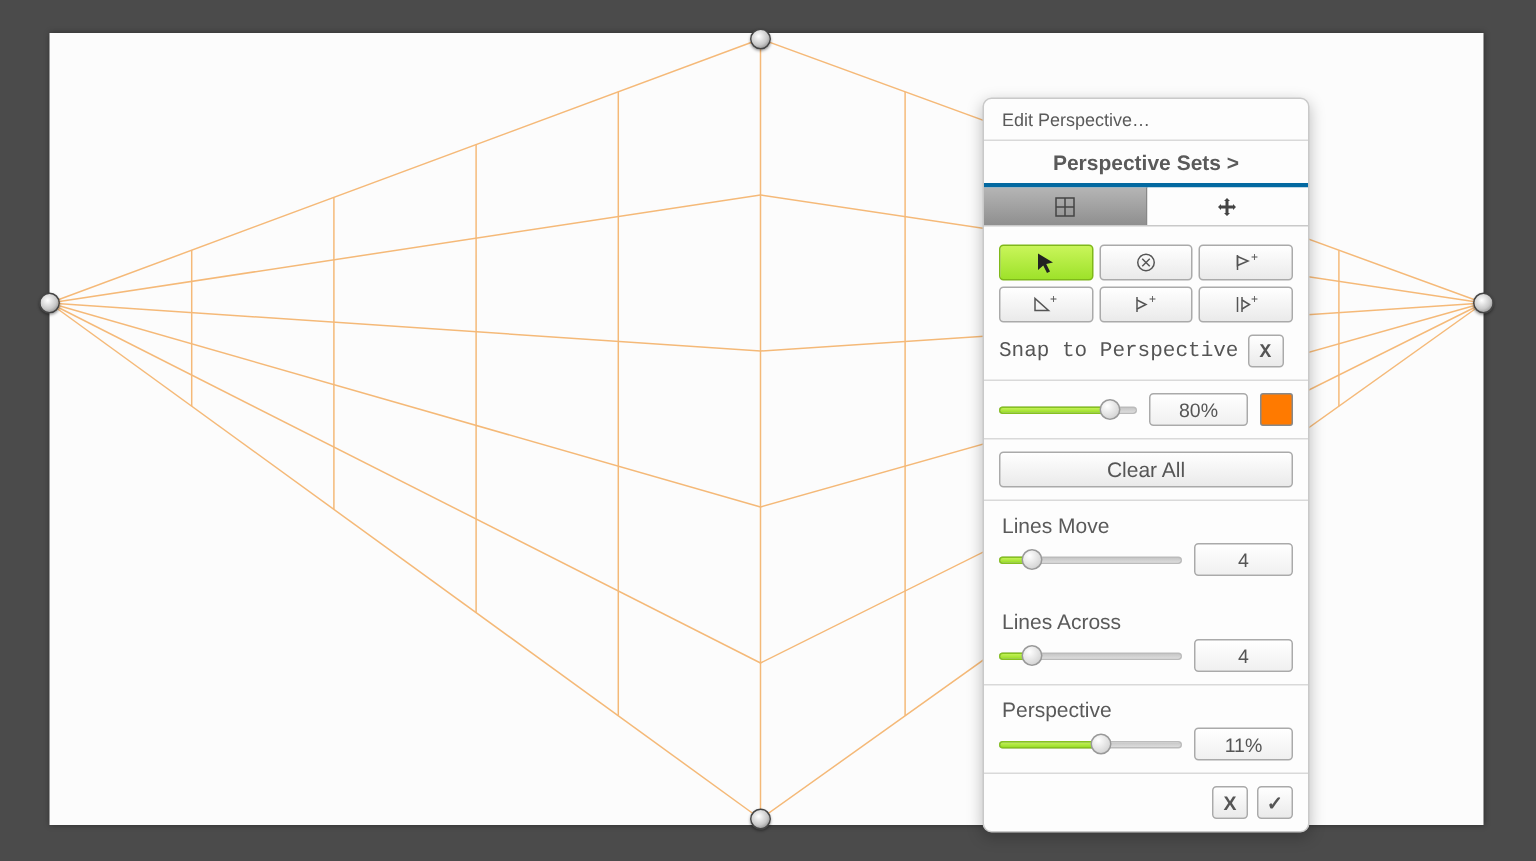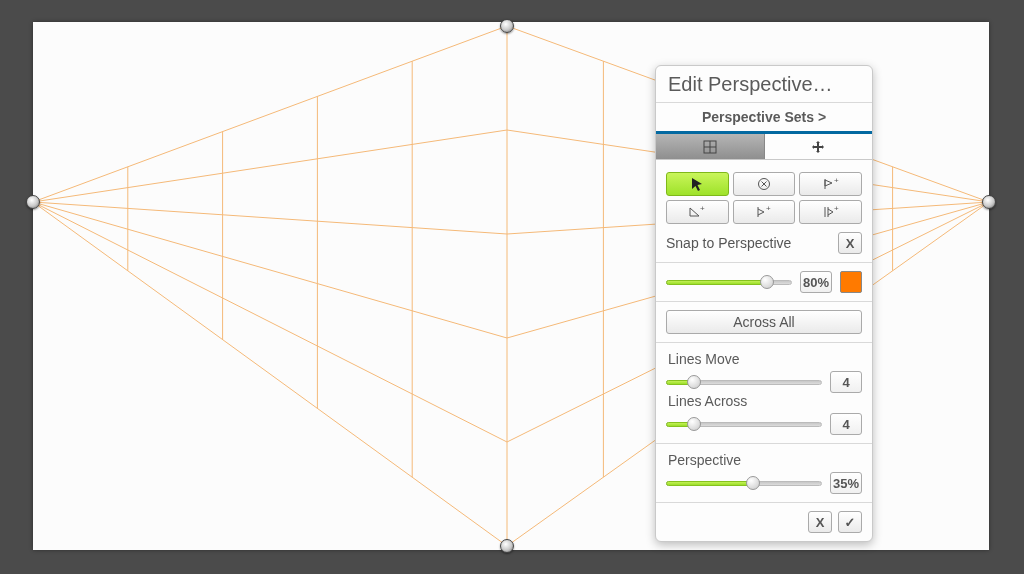--- a/index.html
+++ b/index.html
@@ -41,21 +41,21 @@
     top: 65px;
     width: 218px;
     background: #fdfdfd;
     border: 1px solid #c9c9c9;
     border-radius: 6px;
     box-shadow: 0 3px 10px rgba(0,0,0,.25);
     font-size: 14px;
   }
   .panel-title {
     padding: 7px 12px 6px;
-    font-size: 20px;
+    font-size: 12px;
     color: #5a5a5a;
     border-bottom: 1px solid #d9d9d9;
   }
   .panel-sets {
     text-align: center;
     padding: 6px 12px;
     border-bottom: 3px solid #0369a1;
     color: #5a5a5a;
     cursor: pointer;
     font-weight: bold;
@@ -116,24 +116,25 @@
     align-items: center;
     justify-content: center;
     font-weight: bold;
     color: #555;
     cursor: pointer;
     font-size: 13px;
   }
   .snap-row {
     margin-top: 8px;
     display: flex;
-    justify-content: space-between;
+    justify-content: flex-start;
     align-items: center;
     gap: 6px;
     color: #555;
+    font-family: Liberation Mono, monospace;
   }
   .slider-row { display: flex; align-items: center; gap: 8px; }
   .slider {
     position: relative;
     flex: 1;
     height: 12px;
   }
   .slider .track {
     position: absolute;
     left: 0; right: 0;
@@ -156,31 +157,30 @@
     position: absolute;
     top: -1px;
     width: 14px;
     height: 14px;
     margin-left: -7px;
     border-radius: 7px;
     background: radial-gradient(circle at 35% 30%, #fff, #d9d9d9 70%, #bcbcbc);
     border: 1px solid #999;
   }
   .value-box {
-    width: 32px;
+    width: 66px;
     height: 22px;
     border: 1px solid #aaa;
     border-radius: 3px;
     background: linear-gradient(#ffffff,#f0f0f0);
     display: flex;
     align-items: center;
     justify-content: center;
     font-size: 13px;
     color: #555;
-    font-weight: bold;
   }
   .color-swatch {
     width: 22px;
     height: 22px;
     border: 1px solid #888;
     border-radius: 2px;
     cursor: pointer;
   }
   .wide-btn {
     display: block;
@@ -309,53 +309,53 @@
         <div class="track"></div>
           <div class="fill" style="width: 80%;"></div>
           <div class="thumb" style="left: 80%;"></div>
       </div>
       <div class="value-box">80%</div>
       <div class="color-swatch" style="background:#ff7a00"></div>
     </div>
   </div>
 
   <div class="section">
-    <button class="wide-btn">Across All</button>
+    <button class="wide-btn">Clear All</button>
   </div>
 
   <div class="section">
     <div class="section-label">Lines Move</div>
     <div class="slider-row">
       <div class="slider">
         <div class="track"></div>
           <div class="fill" style="width: 18%;"></div>
           <div class="thumb" style="left: 18%;"></div>
       </div>
       <div class="value-box">4</div>
     </div>
-    <div class="section-label" style="margin-top:0">Lines Across</div>
+    <div class="section-label" style="margin-top:22px">Lines Across</div>
     <div class="slider-row">
       <div class="slider">
         <div class="track"></div>
           <div class="fill" style="width: 18%;"></div>
           <div class="thumb" style="left: 18%;"></div>
       </div>
       <div class="value-box">4</div>
     </div>
   </div>
 
   <div class="section">
     <div class="section-label">Perspective</div>
     <div class="slider-row">
       <div class="slider">
         <div class="track"></div>
           <div class="fill" style="width: 56%;"></div>
           <div class="thumb" style="left: 56%;"></div>
       </div>
-      <div class="value-box">35%</div>
+      <div class="value-box">11%</div>
     </div>
   </div>
 
   <div class="footer-btns">
     <span class="small-btn">X</span>
     <span class="small-btn">✓</span>
   </div>
 </div>
 
 </body></html>

